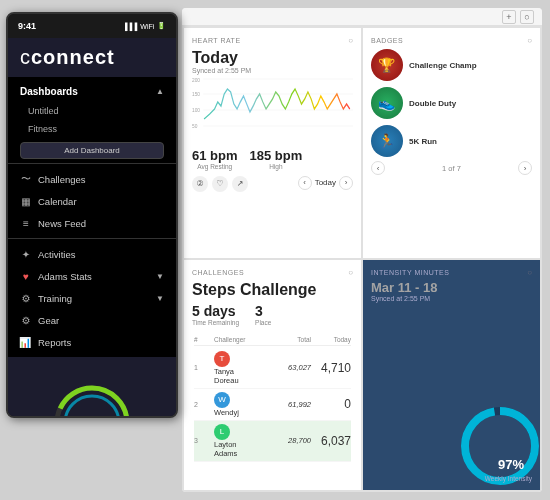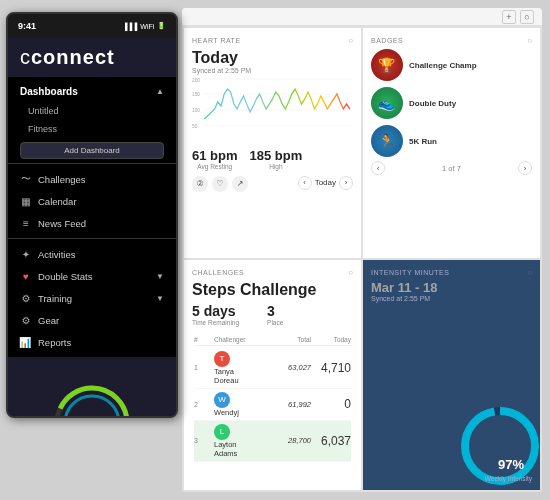--- a/index.html
+++ b/index.html
@@ -368,21 +368,21 @@
     }
 
     
     .steps-card {
       grid-column: 1;
       grid-row: 2;
     }
 
     .challenge-meta {
       display: flex;
-      gap: 28px;
+      gap: 16px;
       margin: 4px 0 6px;
     }
 
     .challenge-meta-item {
       display: flex;
       flex-direction: column;
     }
 
     .meta-value {
       font-size: 14px;
@@ -558,21 +558,21 @@
           <span class="nav-icon">≡</span>
           <span>News Feed</span>
         </div>
         <div class="nav-divider"></div>
         <div class="nav-item">
           <span class="nav-icon">✦</span>
           <span>Activities</span>
         </div>
         <div class="nav-item health">
           <span class="nav-icon" style="color:#e55">♥</span>
-          <span>Double Stats</span>
+          <span>Adams Stats</span>
           <span style="font-size:8px;color:#aaa;margin-left:auto">▼</span>
         </div>
         <div class="nav-item">
           <span class="nav-icon">⚙</span>
           <span>Training</span>
           <span style="font-size:8px;color:#aaa;margin-left:auto">▼</span>
         </div>
         <div class="nav-item">
           <span class="nav-icon">⚙</span>
           <span>Gear</span>

